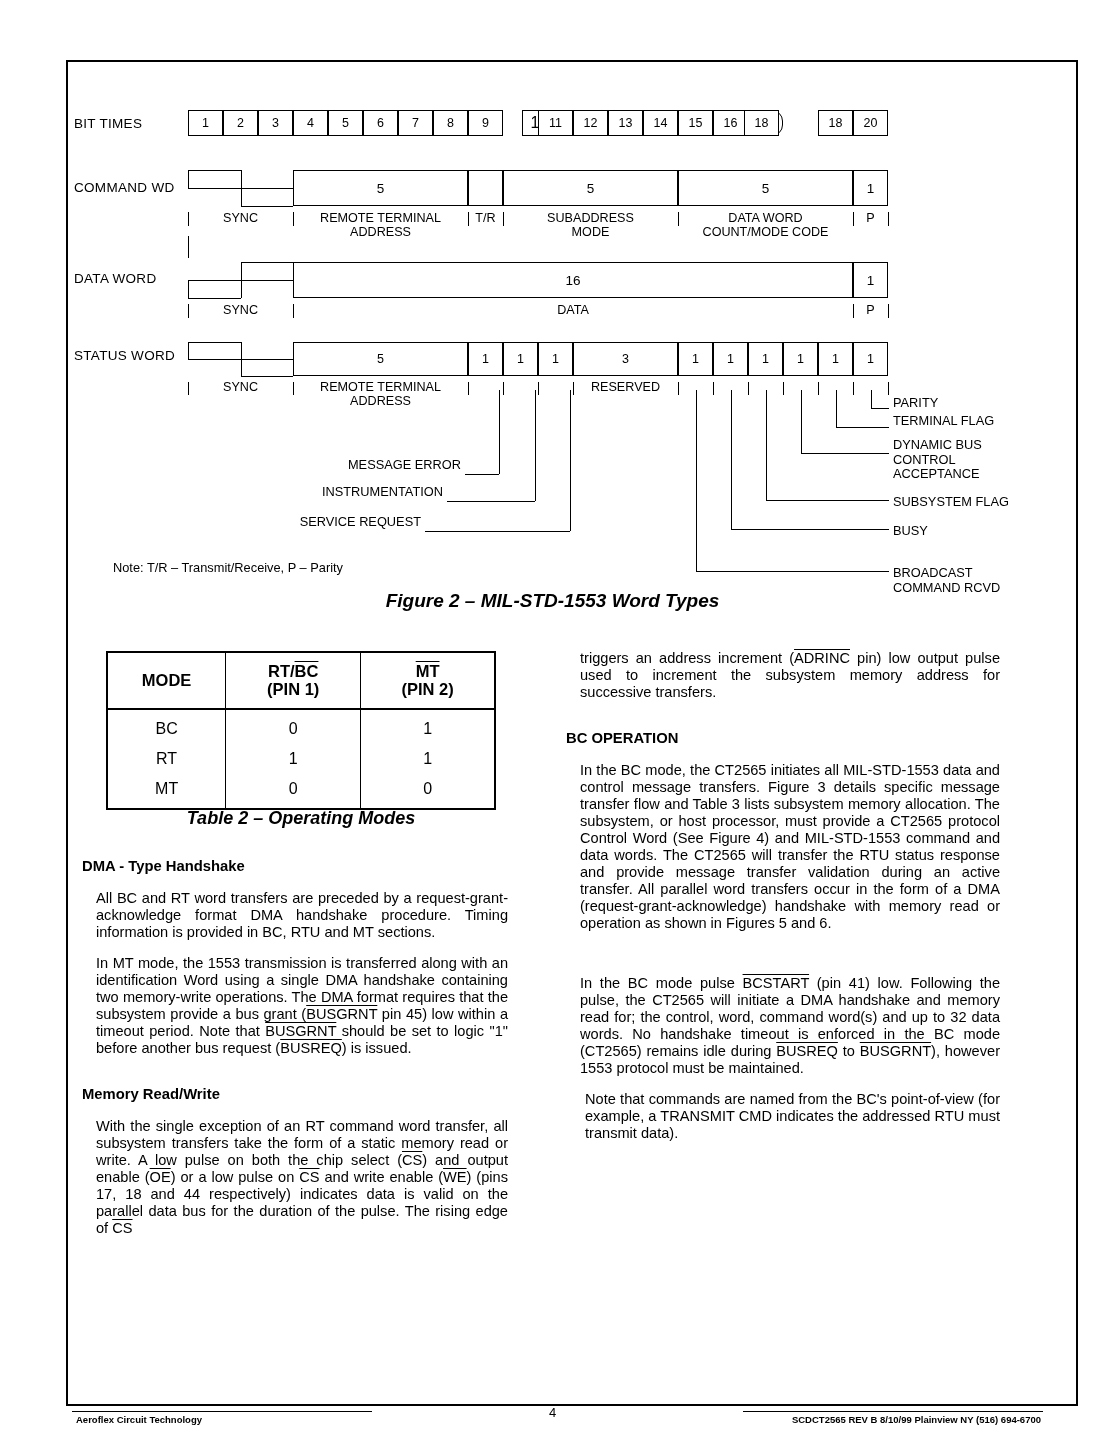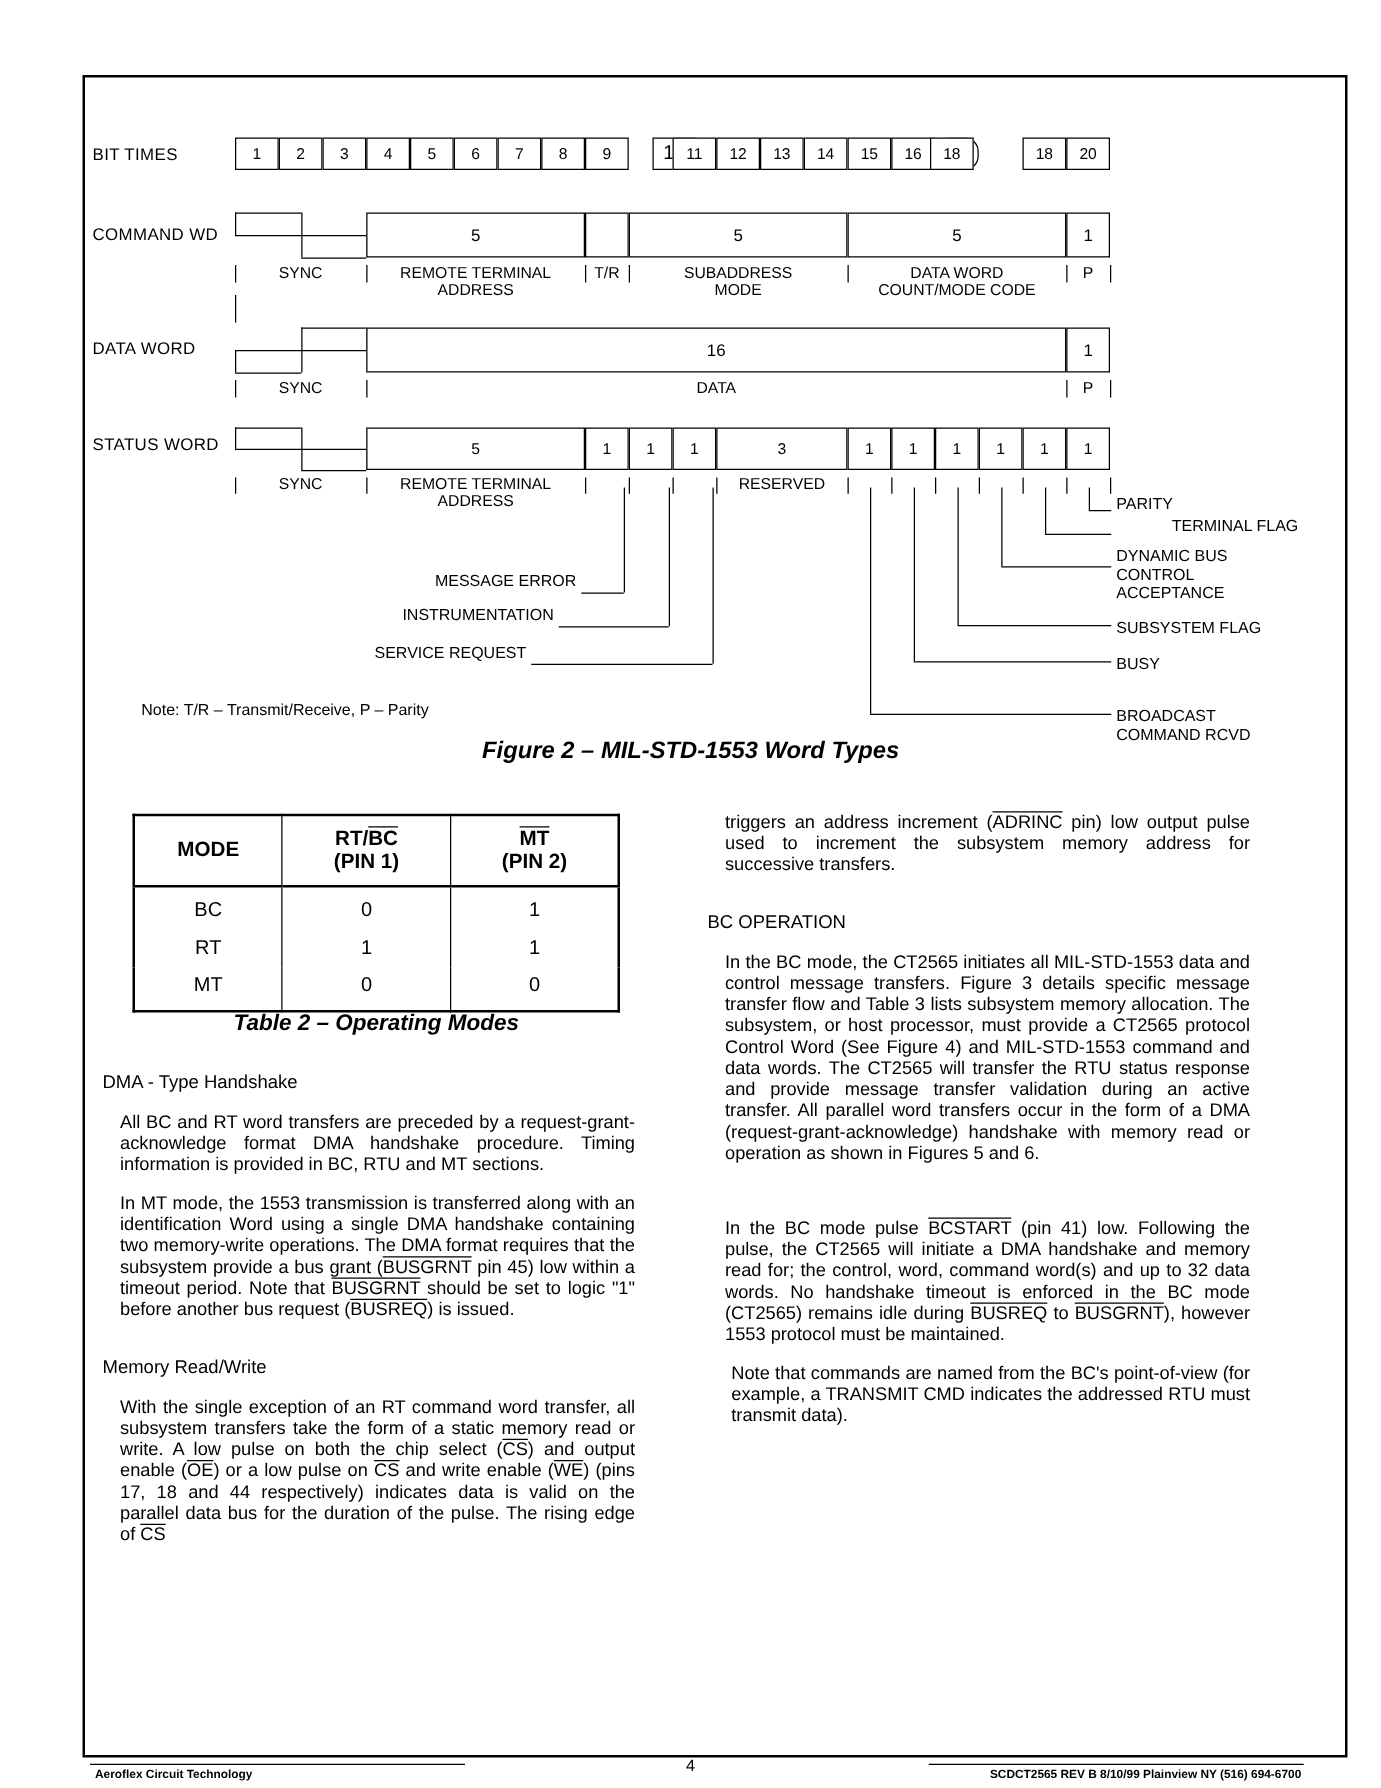--- a/index.html
+++ b/index.html
@@ -42,21 +42,21 @@
   table.t2 tbody tr:last-child td{padding-bottom:10px;}
   table.t2{border:2px solid #000;}
   .ovl{text-decoration:overline;}
   #table2caption{position:absolute;left:106px;top:808px;width:390px;text-align:center;
                  font-size:18px;font-weight:bold;font-style:italic;}
 
   
   .col{position:absolute;font-size:14.6px;line-height:1.165;}
   #colL{left:82px;top:858px;width:440px;}
   #colR{left:566px;top:636px;width:448px;}
-  .col h3{font-size:14.8px;font-weight:normal;margin:0 0 0 0;line-height:1.2;}
+  .col h3{font-size:14.8px;font-weight:bold;margin:0 0 0 0;line-height:1.2;}
   .col h3.caps{font-size:14.8px;}
   .col p{margin:14px;text-align:justify;}
   .gap{height:15px;}
   .indent{padding-left:5px;}
 
   
   #footer{position:absolute;left:0;top:1406px;width:1105px;height:24px;}
   .ftleft{position:absolute;left:76px;top:8px;font-size:9.5px;font-weight:bold;}
   .ftrule-l{position:absolute;left:72px;top:5px;width:300px;border-top:1.3px solid #000;}
   .ftright{position:absolute;right:64px;top:8px;font-size:9.5px;font-weight:bold;white-space:nowrap;}
@@ -197,21 +197,21 @@
         <div class="hline" style="left:447px;top:501px;width:88px;"></div>
         <div class="capL" style="left:0px;top:485px;width:443px;text-align:right;font-size:12.8px;">INSTRUMENTATION</div>
         <div class="vline" style="left:570px;top:390px;height:141px;"></div>
         <div class="hline" style="left:425px;top:531px;width:145px;"></div>
         <div class="capL" style="left:0px;top:515px;width:421px;text-align:right;font-size:12.8px;">SERVICE REQUEST</div>
         <div class="vline" style="left:870.5px;top:390px;height:18px;"></div>
         <div class="hline" style="left:870.5px;top:408px;width:18.5px;"></div>
         <div class="capL" style="left:893px;top:396px;width:190px;text-align:left;font-size:12.8px;">PARITY</div>
         <div class="vline" style="left:835.5px;top:390px;height:37px;"></div>
         <div class="hline" style="left:835.5px;top:427px;width:53.5px;"></div>
-        <div class="capL" style="left:893px;top:414px;width:190px;text-align:center;font-size:12.8px;">TERMINAL FLAG</div>
+        <div class="capL" style="left:893px;top:414px;width:190px;text-align:left;font-size:12.8px;">TERMINAL FLAG</div>
         <div class="vline" style="left:800.5px;top:390px;height:63px;"></div>
         <div class="hline" style="left:800.5px;top:453px;width:88.5px;"></div>
         <div class="capL" style="left:893px;top:438px;width:190px;text-align:left;font-size:12.8px;">DYNAMIC BUS
 CONTROL
 ACCEPTANCE</div>
         <div class="vline" style="left:765.5px;top:390px;height:110px;"></div>
         <div class="hline" style="left:765.5px;top:500px;width:123.5px;"></div>
         <div class="capL" style="left:893px;top:495px;width:190px;text-align:left;font-size:12.8px;">SUBSYSTEM FLAG</div>
         <div class="vline" style="left:730.5px;top:390px;height:139px;"></div>
         <div class="hline" style="left:730.5px;top:529px;width:158.5px;"></div>

